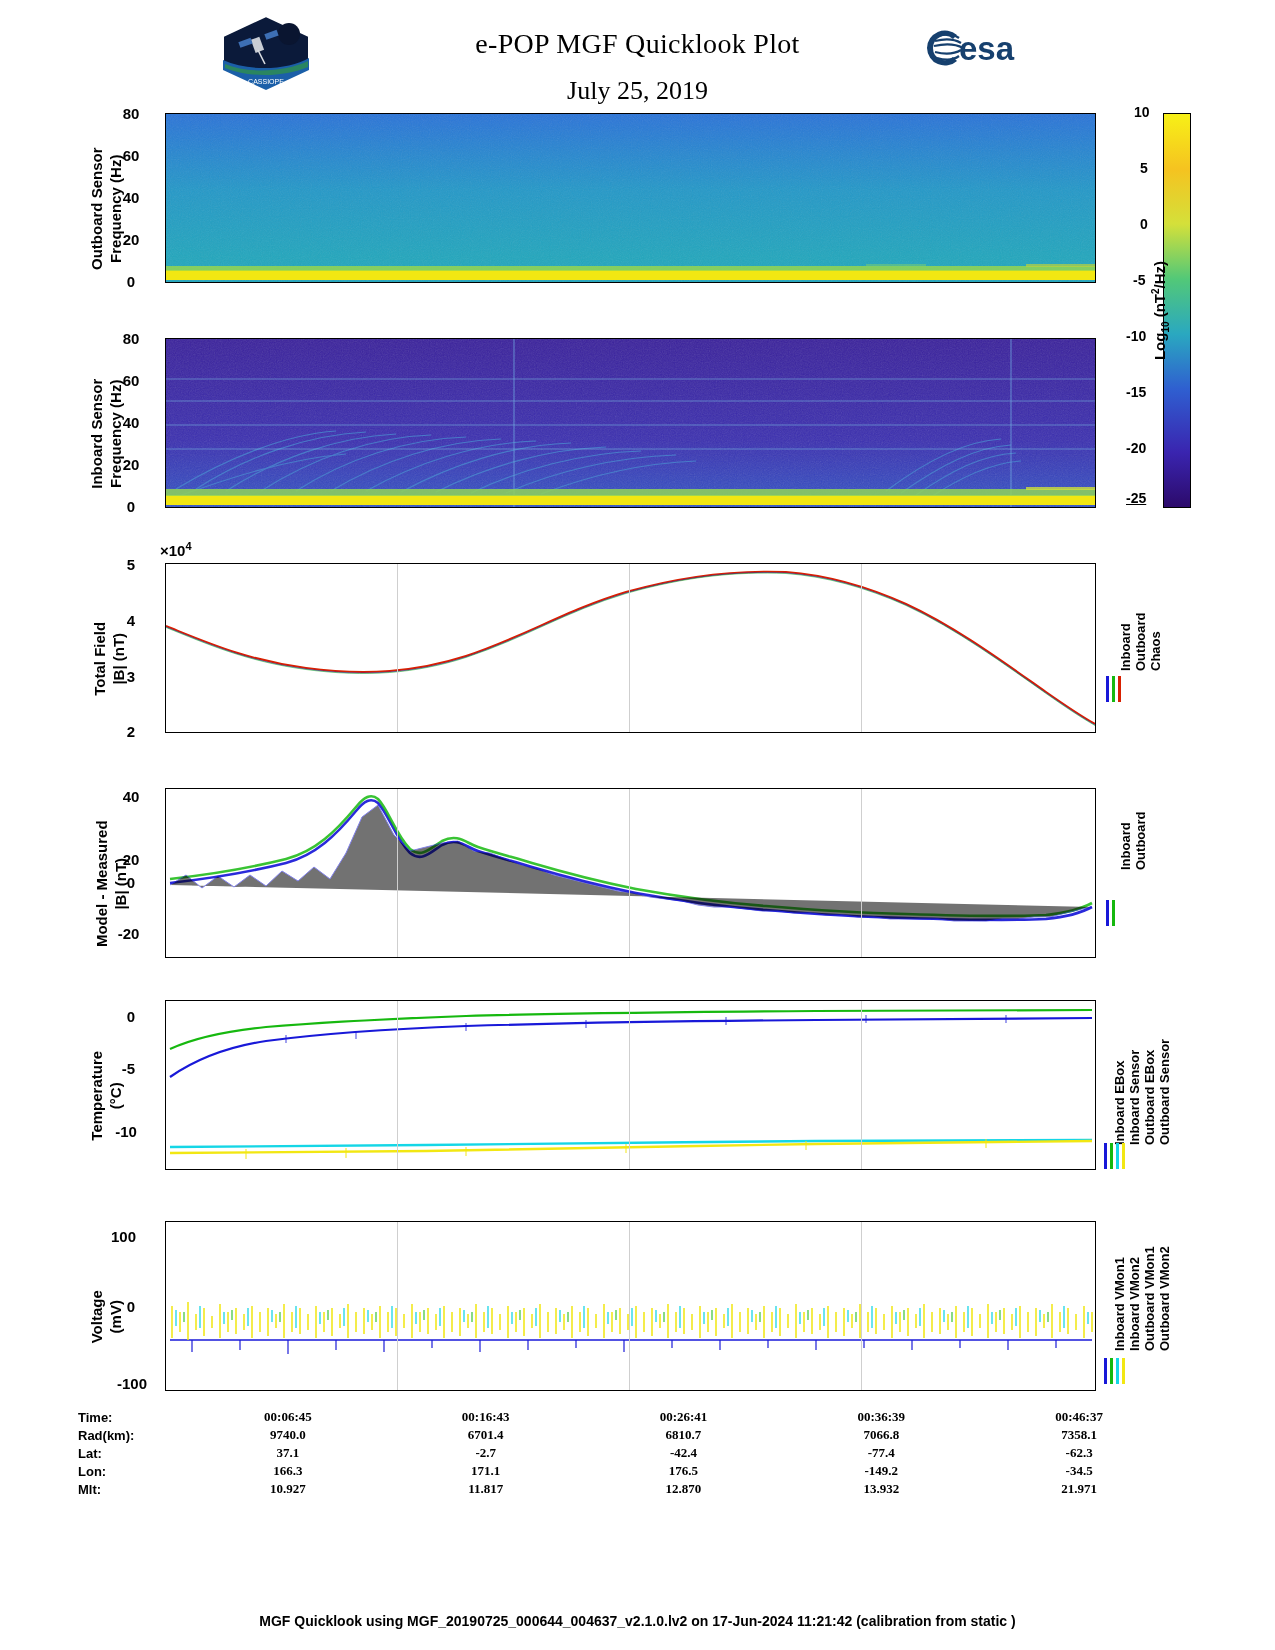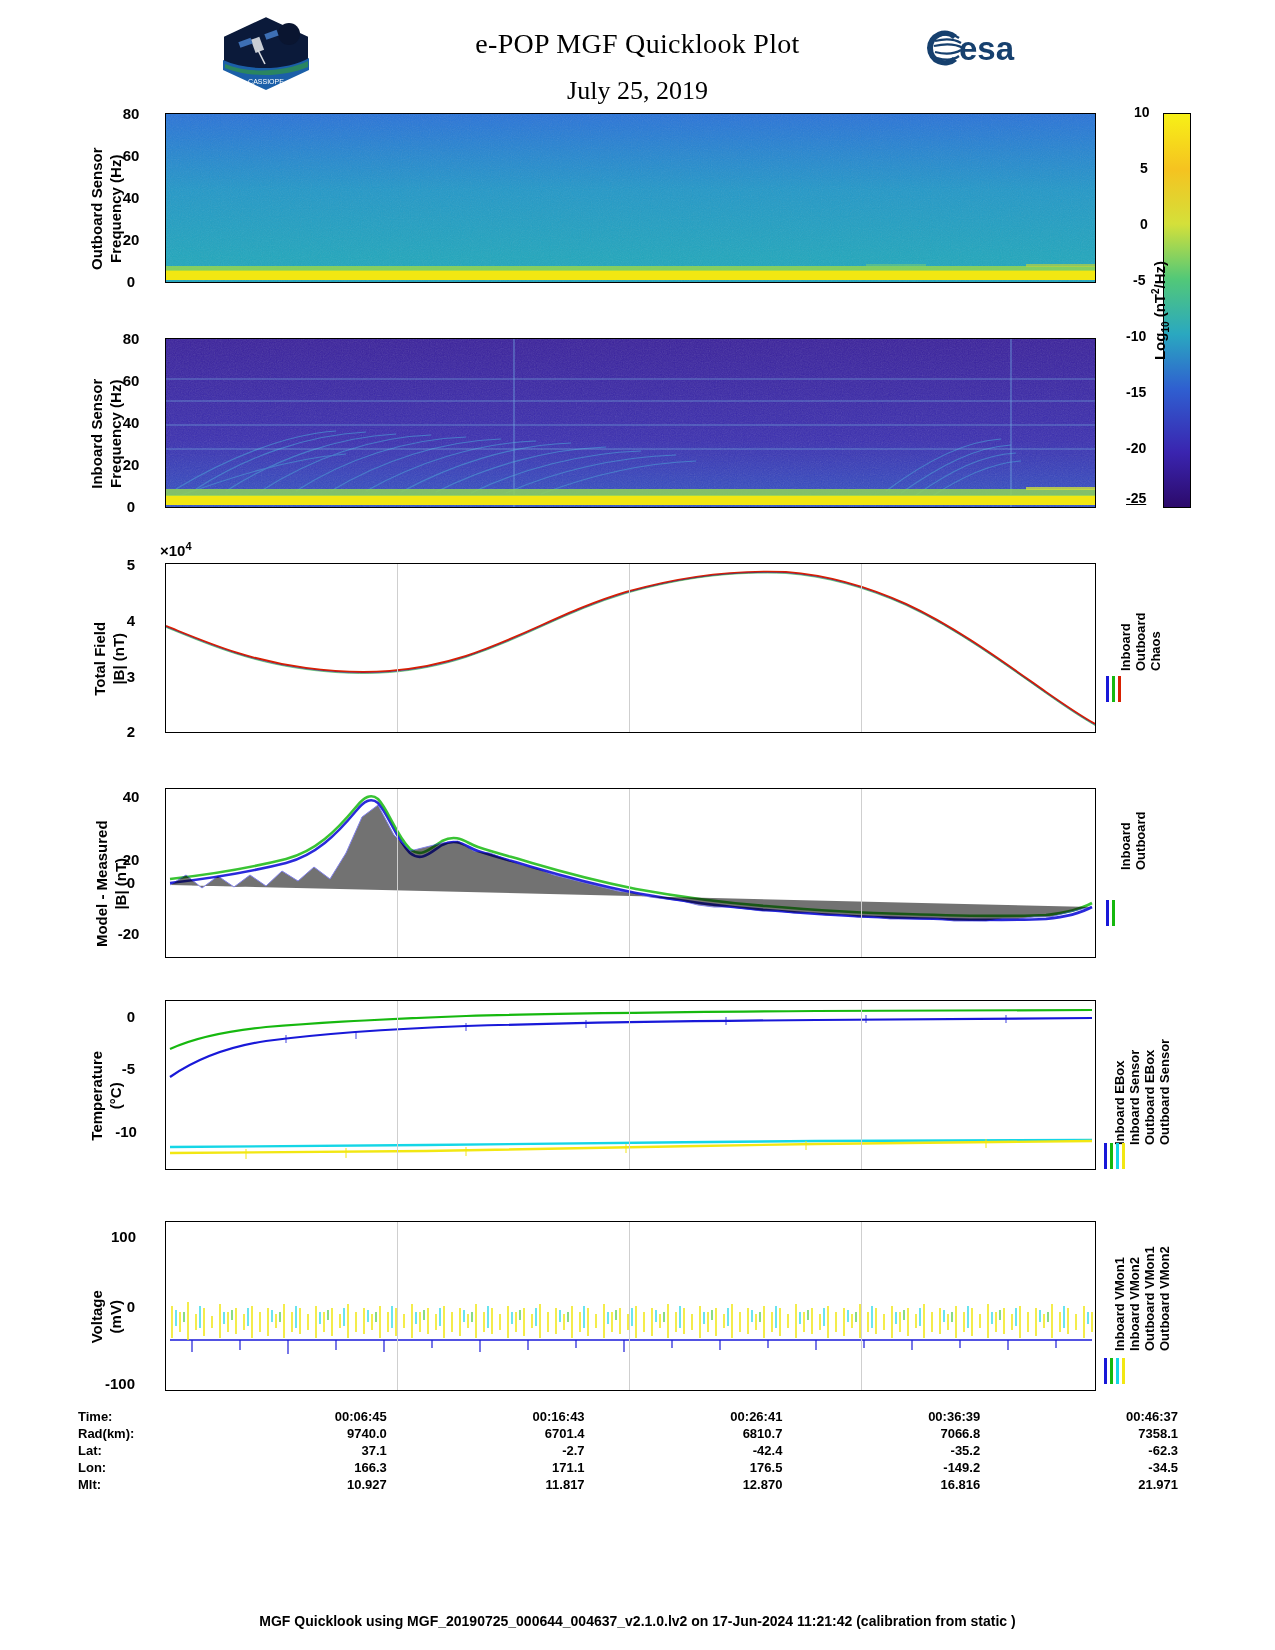--- a/index.html
+++ b/index.html
@@ -28,21 +28,21 @@
   
   .cbar{position:absolute;border:1px solid #000;box-sizing:border-box;}
   .cbarlab{position:absolute;font-family:"Liberation Sans",sans-serif;font-weight:bold;font-size:14px;}
   .cbartitle{position:absolute;font-family:"Liberation Sans",sans-serif;font-weight:bold;font-size:15px;transform:rotate(-90deg);transform-origin:center center;white-space:nowrap;}
 
   
   .ftable{position:absolute;left:0;top:1408px;width:1275px;font-family:"Liberation Sans",sans-serif;font-weight:bold;font-size:13px;padding-left:42px;}
   .ftable table{border-collapse:collapse;width:1100px;margin-left:36px;}
   .ftable td{padding:1px 0;}
   .flabel{width:110px;}
-  .fcell{width:196px;text-align:right;}
+  .fcell{width:196px;text-align:center;font-family:Liberation Serif, serif;}
   .footnote{position:absolute;left:0;top:1613px;width:1275px;text-align:center;font-family:"Liberation Sans",sans-serif;font-weight:bold;font-size:14px;}
 </style>
 </head>
 <body>
 
 <div class="page">
 
   <div class="mission-logo">
     <svg width="95" height="78" viewBox="0 0 95 78">
       <polygon points="47,2 90,22 90,56 47,76 4,56 4,22" fill="#0b1a3a" stroke="#ffffff" stroke-width="2"></polygon>
@@ -357,21 +357,21 @@
                  M266,118 L266,126 M314,118 L314,130 M362,118 L362,128 M410,118 L410,126 M458,118 L458,130
                  M506,118 L506,126 M554,118 L554,128 M602,118 L602,126 M650,118 L650,128 M698,118 L698,126
                  M746,118 L746,128 M794,118 L794,126 M842,118 L842,128 M890,118 L890,126"></path>
       </g>
     </svg>
   </div>
   <div class="ylab" style="left:-8px;top:1298px;width:230px;">Voltage
 (mV)</div>
   <div class="tick" style="left:95px;top:1228px;width:57px;">100</div>
   <div class="tick" style="left:110px;top:1298px;width:42px;">0</div>
-  <div class="tick" style="left:88px;top:1375px;width:64px;">-100</div>
+  <div class="tick" style="left:100px;top:1375px;width:64px;">-100</div>
 
   <div class="legend" style="left:1100px;top:1221px;height:150px;">
     <span style="position:absolute;left:12px;top:130px;">Inboard VMon1</span>
     <span style="position:absolute;left:27px;top:130px;">Inboard VMon2</span>
     <span style="position:absolute;left:42px;top:130px;">Outboard VMon1</span>
     <span style="position:absolute;left:57px;top:130px;">Outboard VMon2</span>
   </div>
   <div class="swatches" style="left:1104px;top:1358px;">
     <i style="background:#1818d8"></i>
     <i style="background:#16b80f"></i>
@@ -396,37 +396,37 @@
         <td class="fcell">6701.4</td>
         <td class="fcell">6810.7</td>
         <td class="fcell">7066.8</td>
         <td class="fcell">7358.1</td>
       </tr>
       <tr>
         <td class="flabel">Lat:</td>
         <td class="fcell">37.1</td>
         <td class="fcell">-2.7</td>
         <td class="fcell">-42.4</td>
-        <td class="fcell">-35.2</td>
+        <td class="fcell">-77.4</td>
         <td class="fcell">-62.3</td>
       </tr>
       <tr>
         <td class="flabel">Lon:</td>
         <td class="fcell">166.3</td>
         <td class="fcell">171.1</td>
         <td class="fcell">176.5</td>
         <td class="fcell">-149.2</td>
         <td class="fcell">-34.5</td>
       </tr>
       <tr>
         <td class="flabel">Mlt:</td>
         <td class="fcell">10.927</td>
         <td class="fcell">11.817</td>
         <td class="fcell">12.870</td>
-        <td class="fcell">16.816</td>
+        <td class="fcell">13.932</td>
         <td class="fcell">21.971</td>
       </tr>
     </tbody>
       </table>
   </div>
 
   <div class="footnote">MGF Quicklook using MGF_20190725_000644_004637_v2.1.0.lv2 on 17-Jun-2024 11:21:42 (calibration from static )</div>
 
 </div>
 

